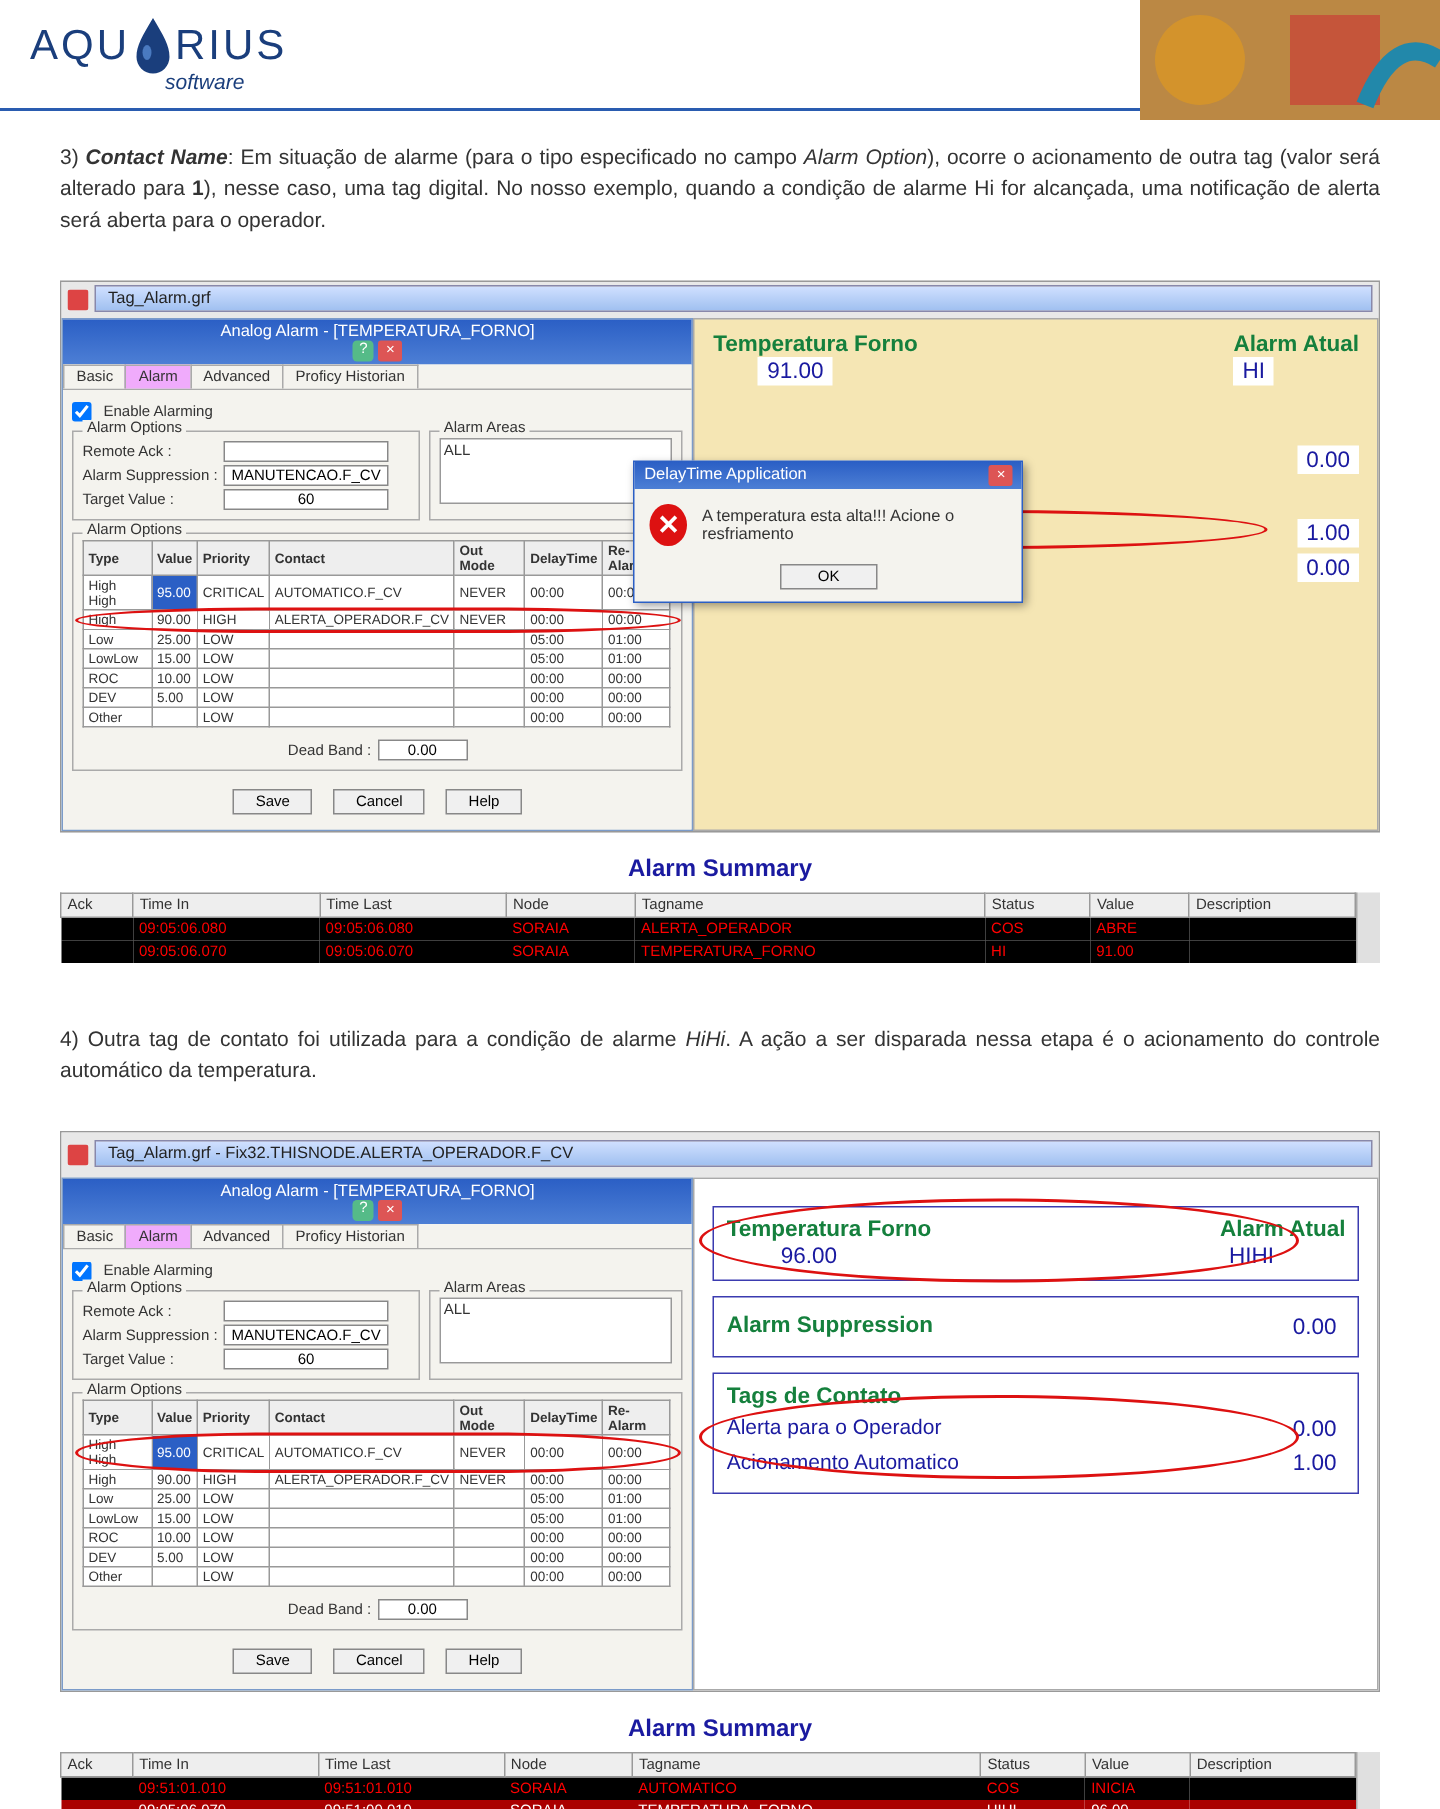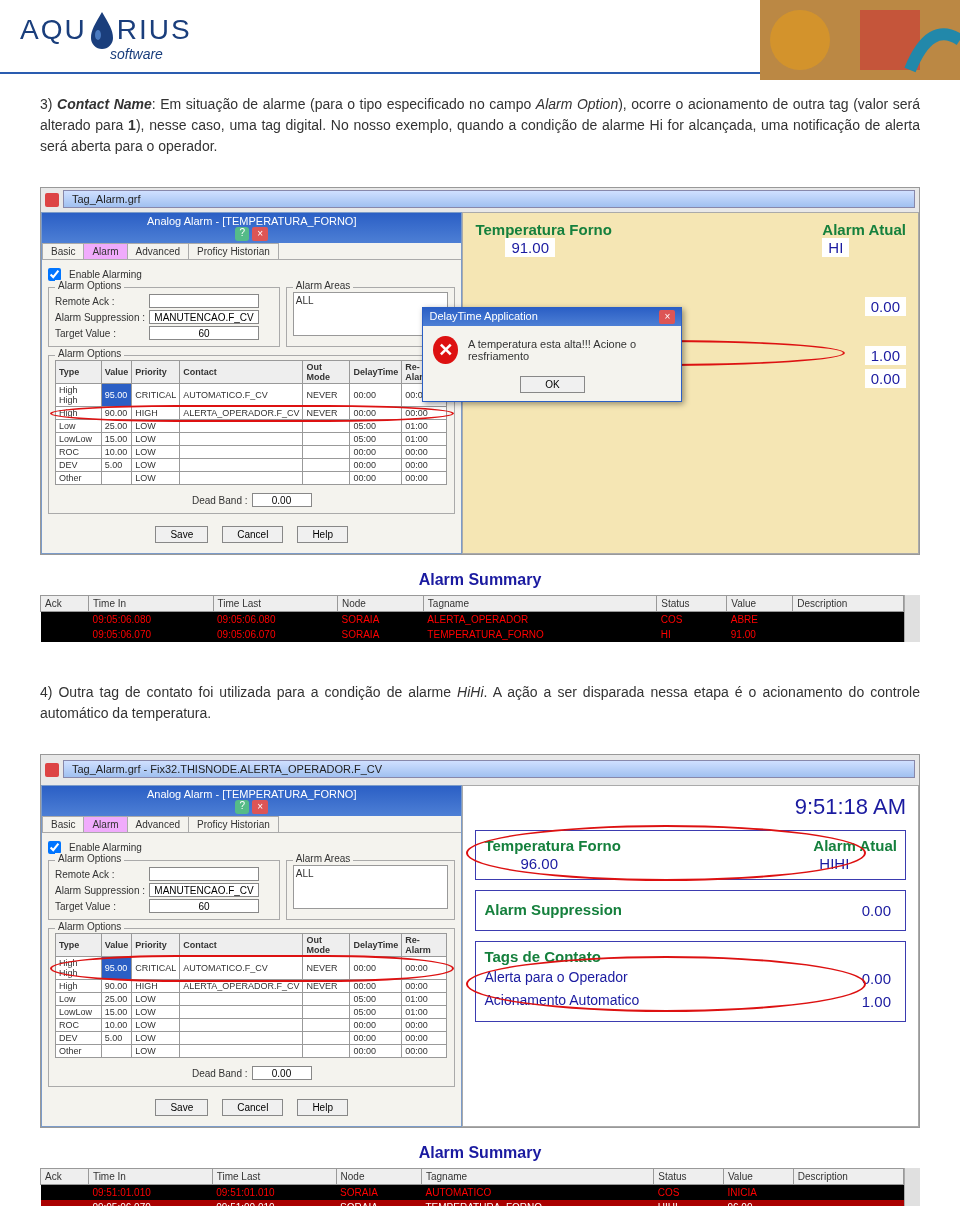--- a/index.html
+++ b/index.html
@@ -478,21 +478,20 @@
           <div class="dlg-buttons">
             <button class="btn">Save</button>
             <button class="btn">Cancel</button>
             <button class="btn">Help</button>
           </div>
         </div>
       </div>
     </div>
     <div class="right">
       <div class="hmi" style="height:100%;background:#fff;padding:8px 12px">
-        <div class="time">9:51:18 AM</div>
         <div class="grp" style="position:relative">
           <div style="display:flex;justify-content:space-between">
           <div>
             <div class="sectitle">Temperatura Forno</div>
             <div class="val" style="margin-left:30px">96.00</div>
           </div>
           <div>
             <div class="sectitle">Alarm Atual</div>
             <div class="val">HIHI</div>
           </div>

